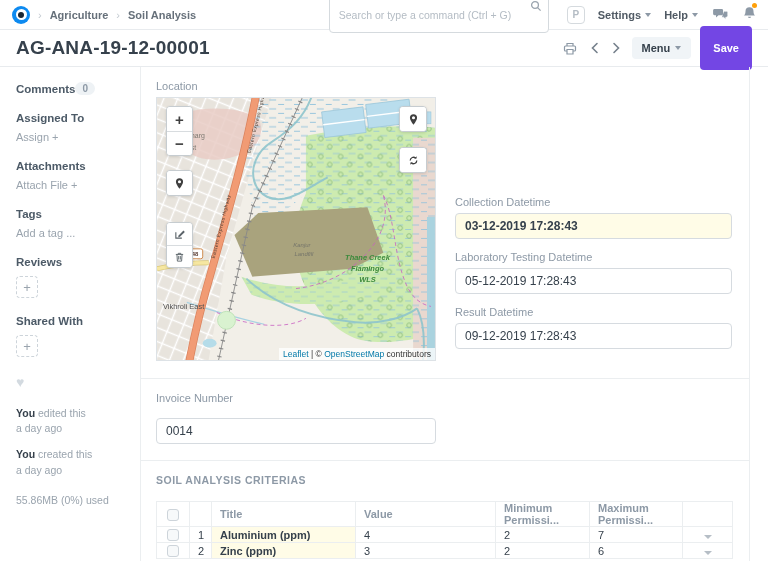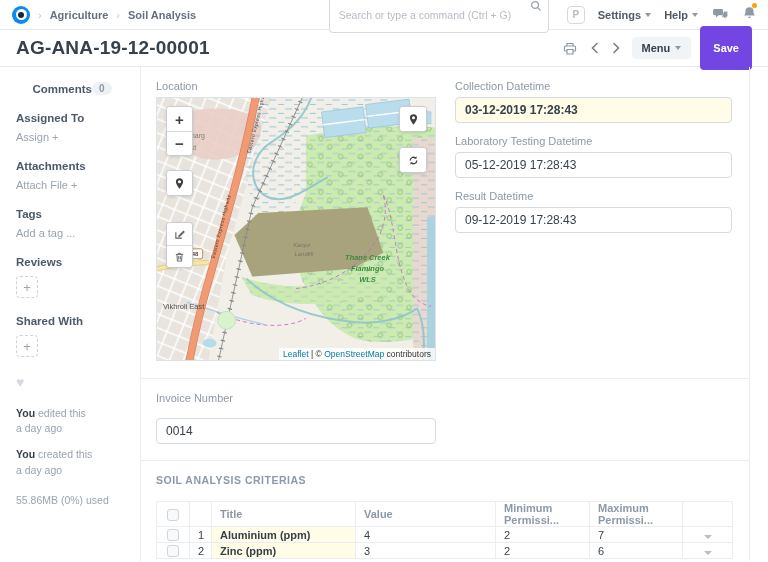--- a/index.html
+++ b/index.html
@@ -46,38 +46,38 @@
   .btn-default { background:#f0f4f7; color:#36414c; }
   .btn-primary { background:#7346e4; color:#fff; padding:16px 13px; }
 
   
   .layout { display:flex; height:494px; }
   .side { width:141px; border-right:1px solid #ebeef0; padding:15px 12px 0 16px; flex:none; }
   .main { width:609px; border-right:1px solid #ebeef0; flex:none; }
   .gutter { flex:1; }
 
   
-  .s-row { display:flex; justify-content:center; align-items:center; cursor:pointer; }
+  .s-row { display:flex; justify-content:flex-start; align-items:center; cursor:pointer; }
   .s-label { font-size:11.5px; font-weight:700; color:#4c5a67; }
   .badge { background:#eef2f5; color:#8d99a6; font-size:10px; font-weight:600;
     border-radius:9px; padding:1px 7px; }
   .s-action { font-size:11px; color:#9aa4ae; margin-top:7px; cursor:pointer; }
   .s-sec { margin-bottom:17px; }
   .dash-btn { width:22px; height:22px; border:1px dashed #cdd4da; border-radius:4px;
     color:#9aa4ae; font-size:13px; display:flex; align-items:center; justify-content:center;
     background:#fff; cursor:pointer; margin-top:8px; }
   .heart { color:#d3dae0; font-size:14px; margin:14px 0 16px; cursor:pointer; }
   .activity { font-size:10.5px; color:#9aa4ae; line-height:1.45; margin-bottom:11px; }
   .activity b { color:#36414c; font-weight:700; }
   .storage { font-size:10.5px; color:#9aa4ae; margin-top:16px; }
 
   
   .sec { padding:13px 15px 17px; border-bottom:1px solid #ebeef0; }
   .sec:last-child { border-bottom:none; }
-  .cols { display:flex; gap:19px; }
+  .cols { display:flex; gap:19px;align-items:flex-end; }
   .col-map { width:280px; flex:none; }
   .col-fields { width:277px; flex:none; }
   .f-label { font-size:11px; color:#8d99a6; margin-bottom:5px; }
   .f-group { margin-bottom:12px; }
   .f-input { width:100%; height:26px; border:1px solid #d6dbe0; border-radius:4px;
     font-size:12px; color:#36414c; padding:0 9px; background:#fff; outline:none;
     font-family:"Liberation Sans", sans-serif; }
   .f-input.mandatory { background:#fffce7; font-weight:700; }
   .sec-head { font-size:10.5px; font-weight:700; letter-spacing:.5px; color:#8d99a6;
     text-transform:uppercase; }

